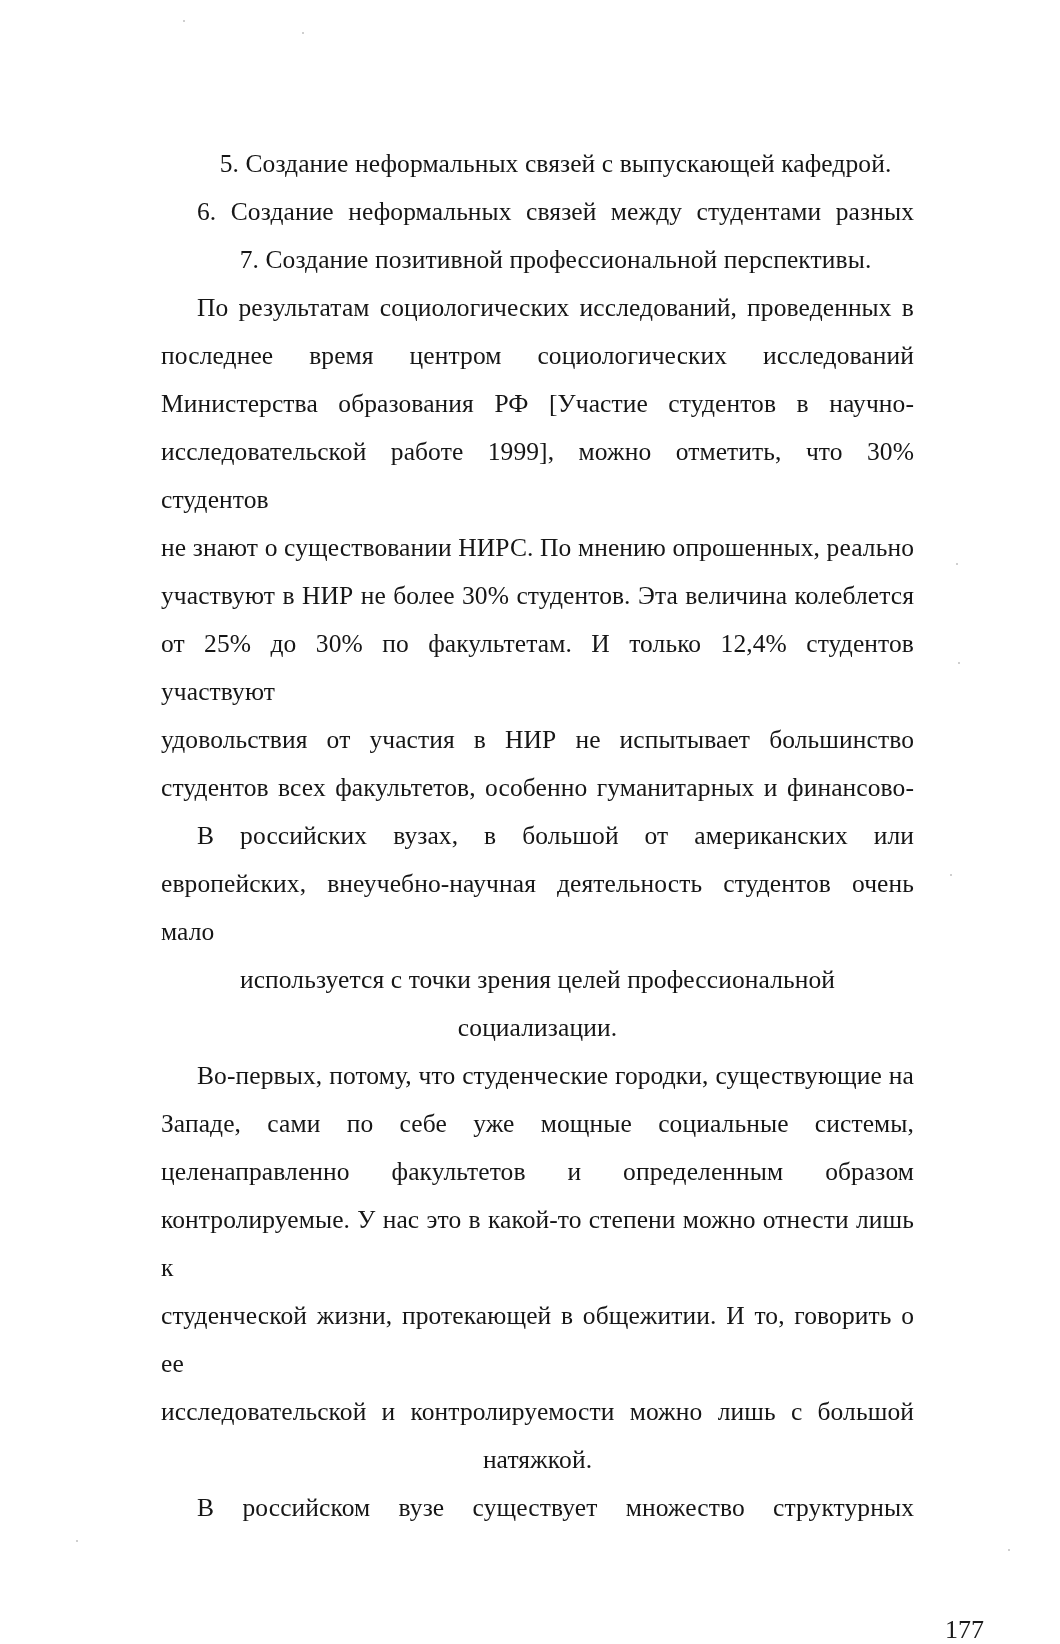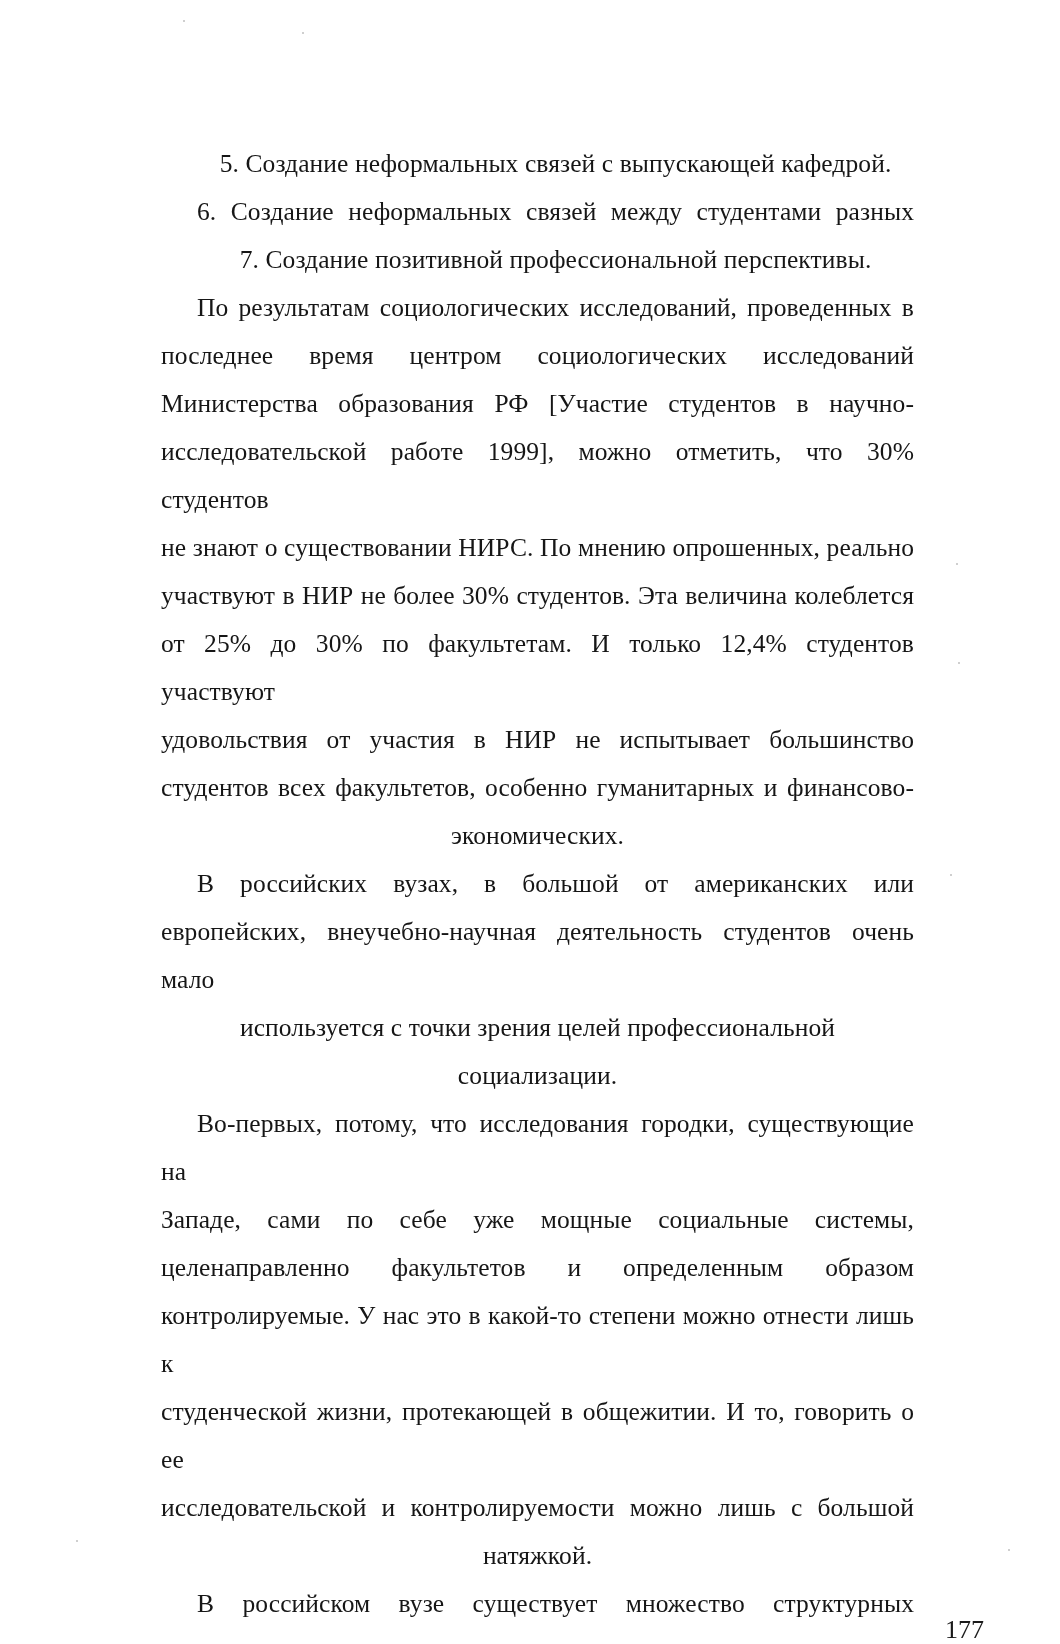--- a/index.html
+++ b/index.html
@@ -75,29 +75,28 @@
       <div class="paragraph">
         <div class="line justified indented">По результатам социологических исследований, проведенных в</div>
         <div class="line justified">последнее время центром социологических исследований</div>
         <div class="line justified">Министерства образования РФ [Участие студентов в научно-</div>
         <div class="line justified">исследовательской работе 1999], можно отметить, что 30% студентов</div>
         <div class="line justified">не знают о существовании НИРС. По мнению опрошенных, реально</div>
         <div class="line justified">участвуют в НИР не более 30% студентов. Эта величина колеблется</div>
         <div class="line justified">от 25% до 30% по факультетам. И только 12,4% студентов участвуют</div>
         <div class="line justified">удовольствия от участия в НИР не испытывает большинство</div>
         <div class="line justified">студентов всех факультетов, особенно гуманитарных и финансово-</div>
-        <div class="line">экономических.</div>
       </div>
       <div class="paragraph">
         <div class="line justified indented">В российских вузах, в большой от американских или</div>
         <div class="line justified">европейских, внеучебно-научная деятельность студентов очень мало</div>
         <div class="line">используется с точки зрения целей профессиональной социализации.</div>
       </div>
       <div class="paragraph">
-        <div class="line justified indented">Во-первых, потому, что исследования городки, существующие на</div>
+        <div class="line justified indented">Во-первых, потому, что студенческие городки, существующие на</div>
         <div class="line justified">Западе, сами по себе уже мощные социальные системы,</div>
         <div class="line justified">целенаправленно факультетов и определенным образом</div>
         <div class="line justified">контролируемые. У нас это в какой-то степени можно отнести лишь к</div>
         <div class="line justified">студенческой жизни, протекающей в общежитии. И то, говорить о ее</div>
         <div class="line justified">исследовательской и контролируемости можно лишь с большой</div>
         <div class="line">натяжкой.</div>
       </div>
       <div class="paragraph">
         <div class="line justified indented">В российском вузе существует множество структурных</div>
       </div>

